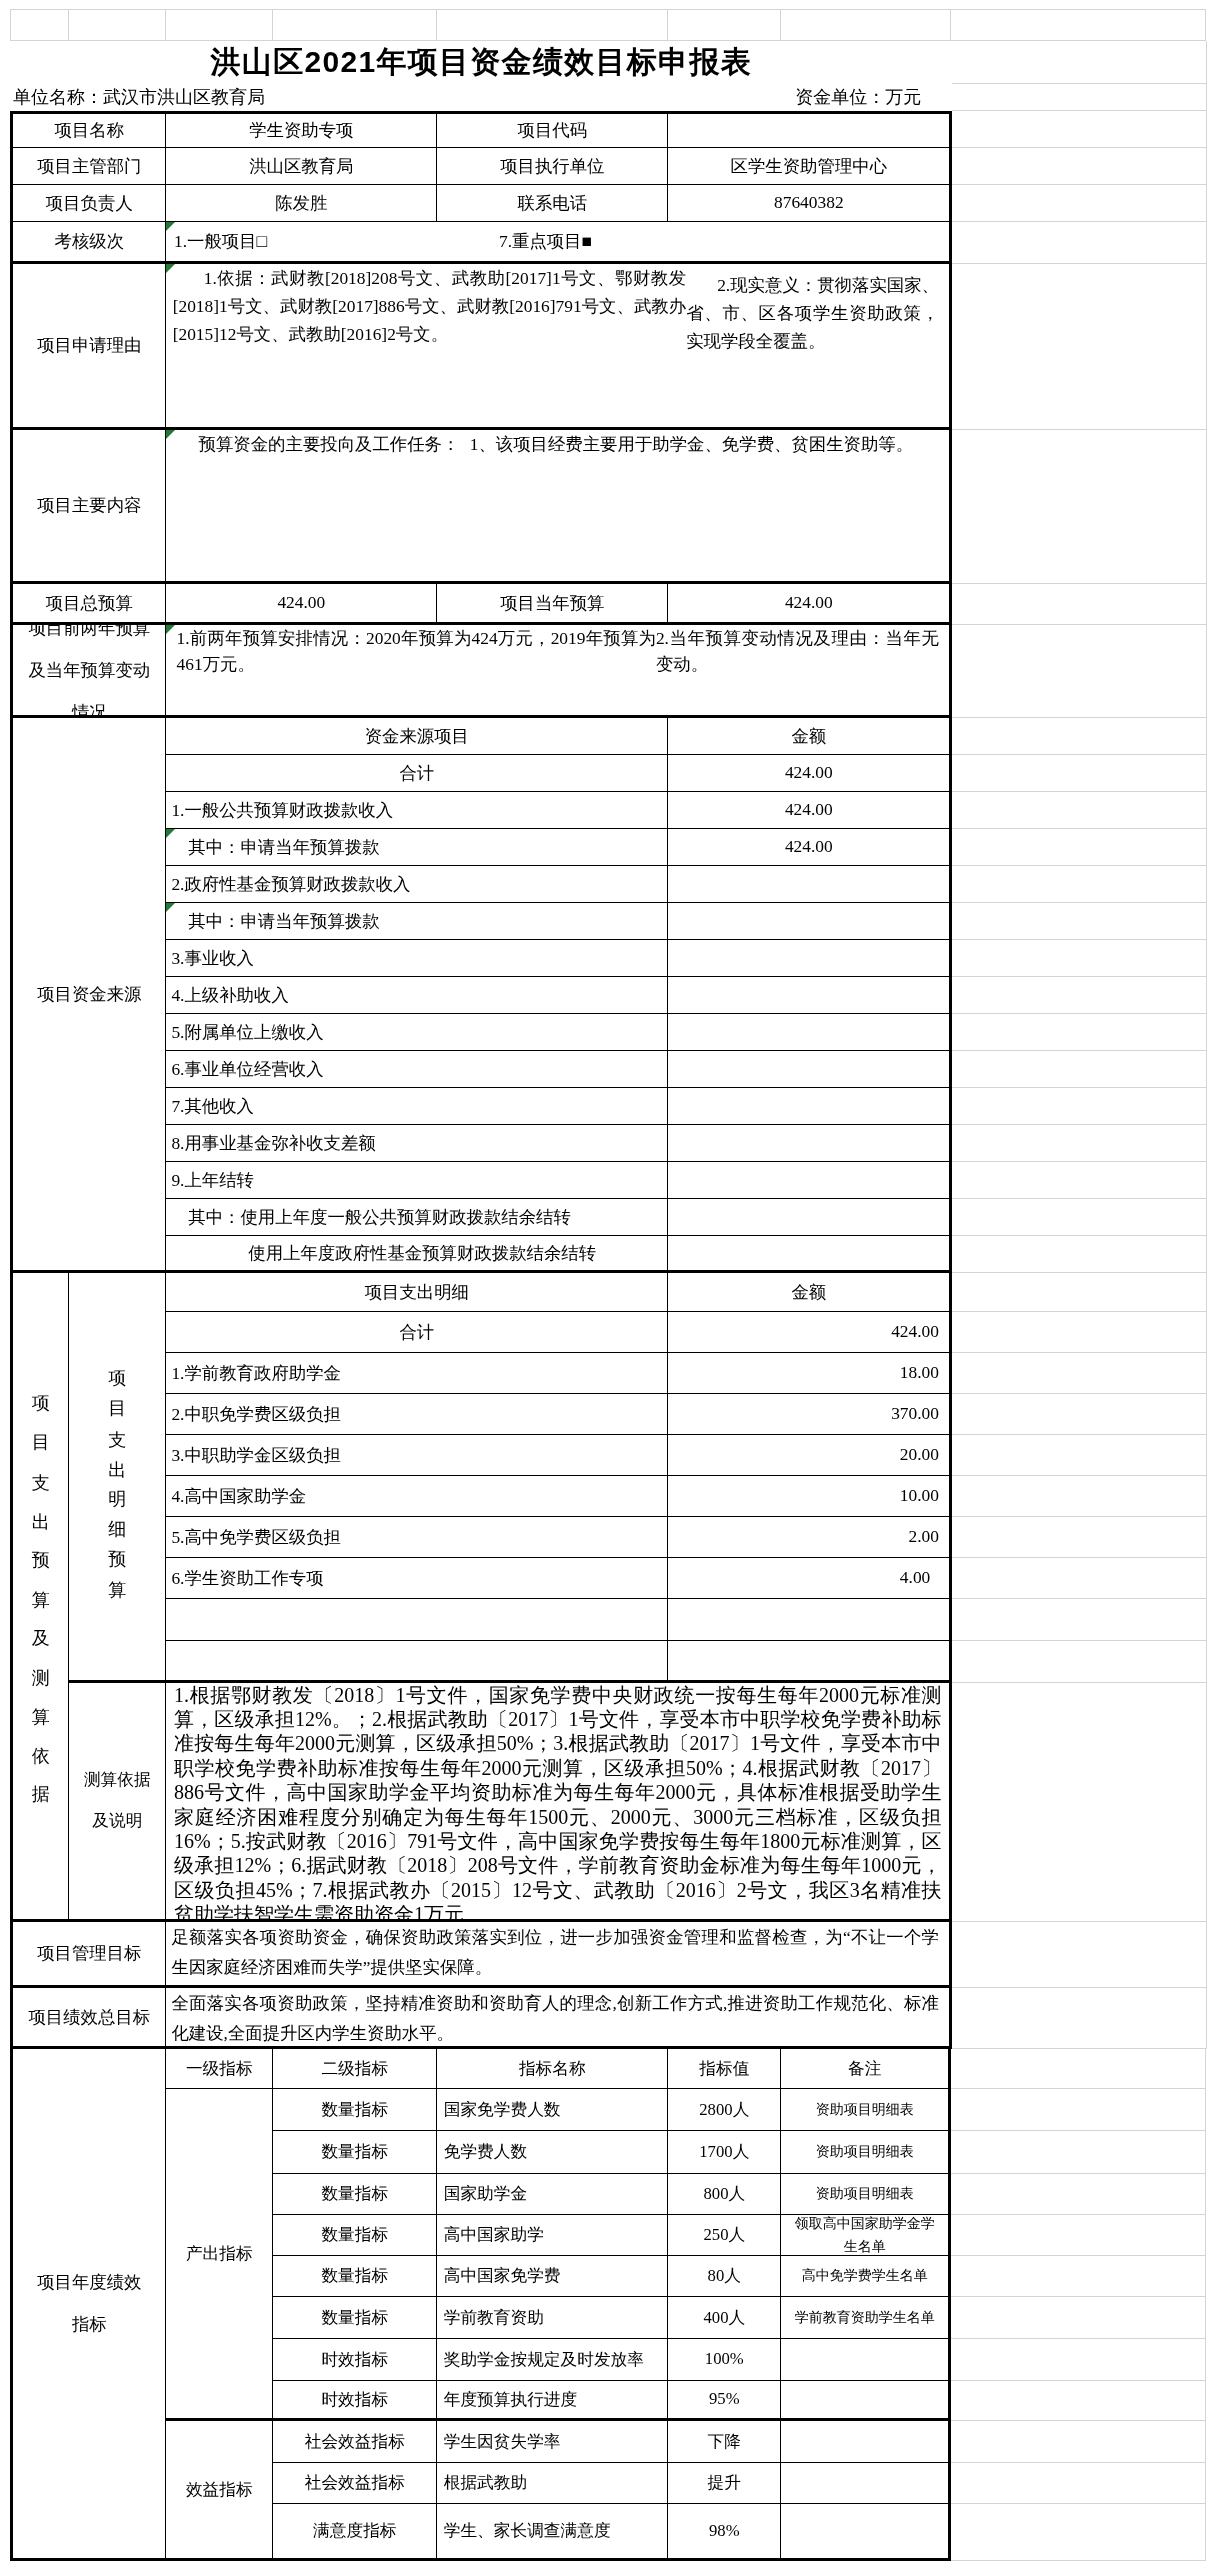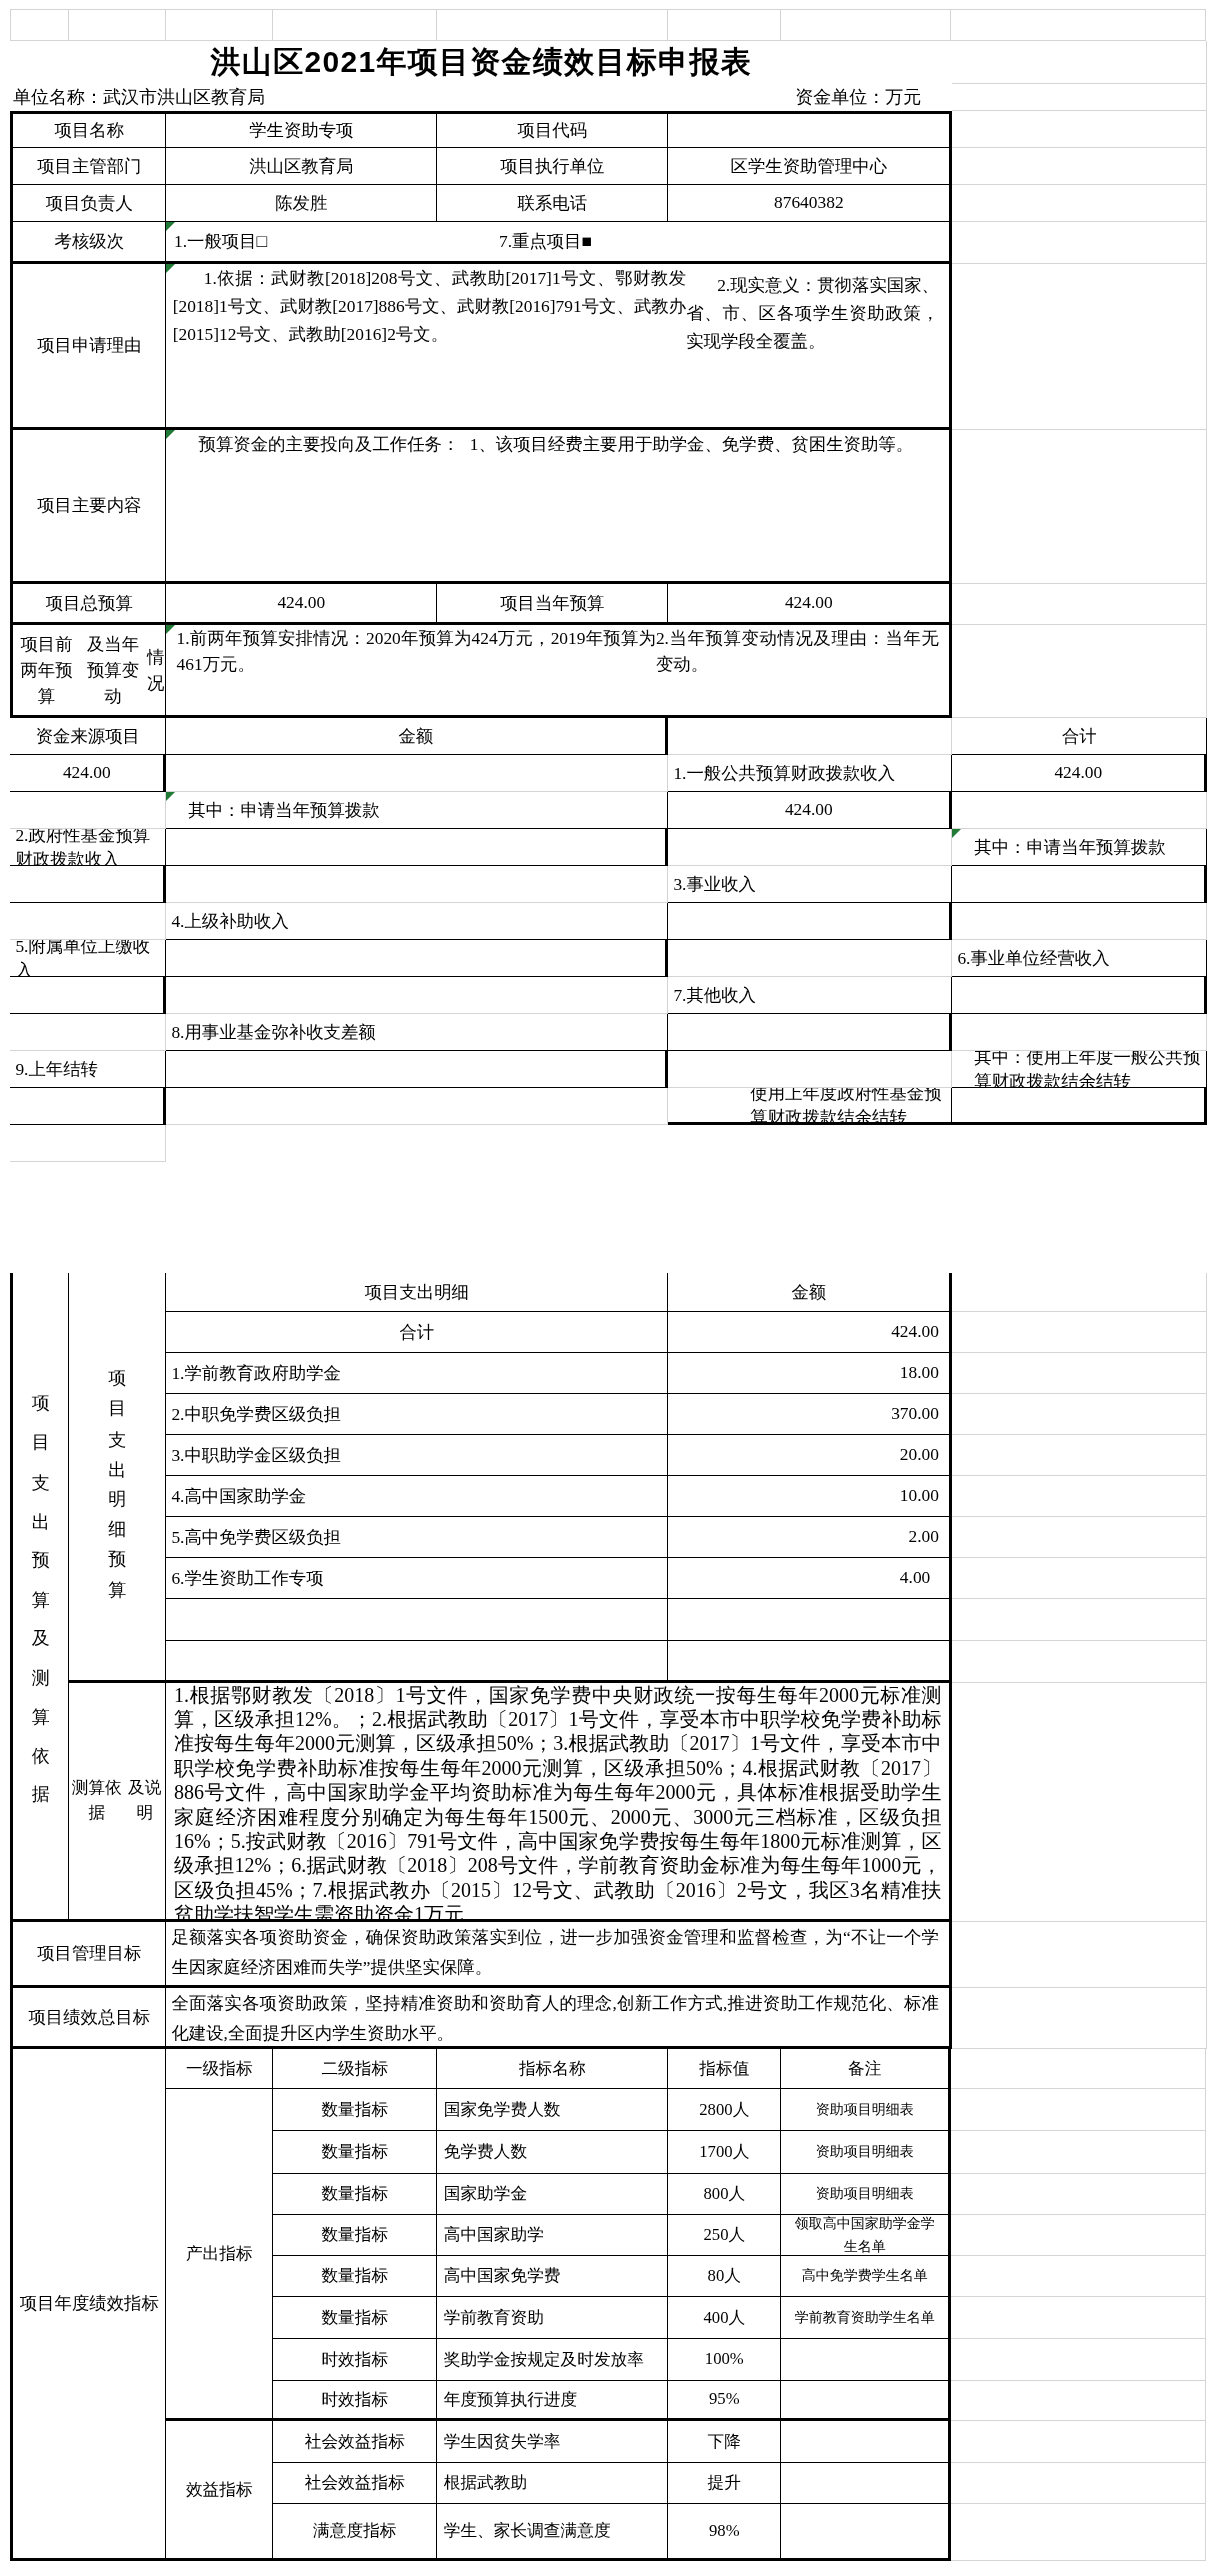--- a/index.html
+++ b/index.html
@@ -32,21 +32,21 @@
   .ind48 p{text-indent:31px;}
   .gap p + p{margin-top:7.7px;}
   .small{font-size:20px;}
   .small p{line-height:24.4px;}
   .fname{padding-left:5.1px;}
   .ind1{padding-left:22px;}
   .ind2{padding-left:82px;}
   .vtext{writing-mode:vertical-rl;text-orientation:upright;}
   .ls60{letter-spacing:39px;}
   .ls46{letter-spacing:30px;}
-  .lines{line-height:26px;}
+  .lines{flex-direction:column;line-height:26px;gap:16px;}
   .iname{justify-content:flex-start;text-align:left;padding-left:6.4px;padding-right:16.7px;line-height:23px;font-size:16.7px;}
   .ind-c{font-size:16.7px;}
   .note{font-size:14px;line-height:23px;padding:0 13px;text-align:center;}
   
   .toprow{display:flex;margin-left:10.3px;margin-top:9px;height:31.5px;}
   .g{box-sizing:border-box;border-top:1.3px solid #d4d4d4;border-right:1.3px solid #d4d4d4;border-bottom:1.3px solid #d4d4d4;background:#fff;}
   .g.first{border-left:1.3px solid #d4d4d4;}
   .trow{display:flex;margin-left:10.3px;}
   .titlebox{width:942px;height:43px;display:flex;align-items:center;justify-content:center;
     font-family:"Liberation Sans","DejaVu Sans",sans-serif;font-weight:bold;font-size:30px;letter-spacing:1.3px;}
@@ -144,20 +144,21 @@
   </div>
   <div class="c bb br pcell" style="padding-left:10.3px;">
     <i class="flagi"></i>
     <p style="line-height:26px">1.前两年预算安排情况：2020年预算为424万元，2019年预算为461万元。</p>
     <p style="line-height:26px">2.当年预算变动情况及理由：当年无变动。</p>
   </div>
   <div class="ext"></div>
 </div>
 
 <div class="sec" id="funding-grid" style="grid-template-columns:156px 502px 284px 255px;grid-template-rows:repeat(15,37px);">
+  <div class="c bl bb" style="grid-row:1/16;">项目资金来源</div>
   <div class="c">资金来源项目</div>
   <div class="c br">金额</div>
   <div class="ext"></div>
 <div class="c">合计</div>
     <div class="c br">424.00</div>
     <div class="ext"></div>
     <div class="c left fname">1.一般公共预算财政拨款收入</div>
     <div class="c br">424.00</div>
     <div class="ext"></div>
     <div class="c left fname ind1">其中：申请当年预算拨款<i class="flagi"></i></div>

